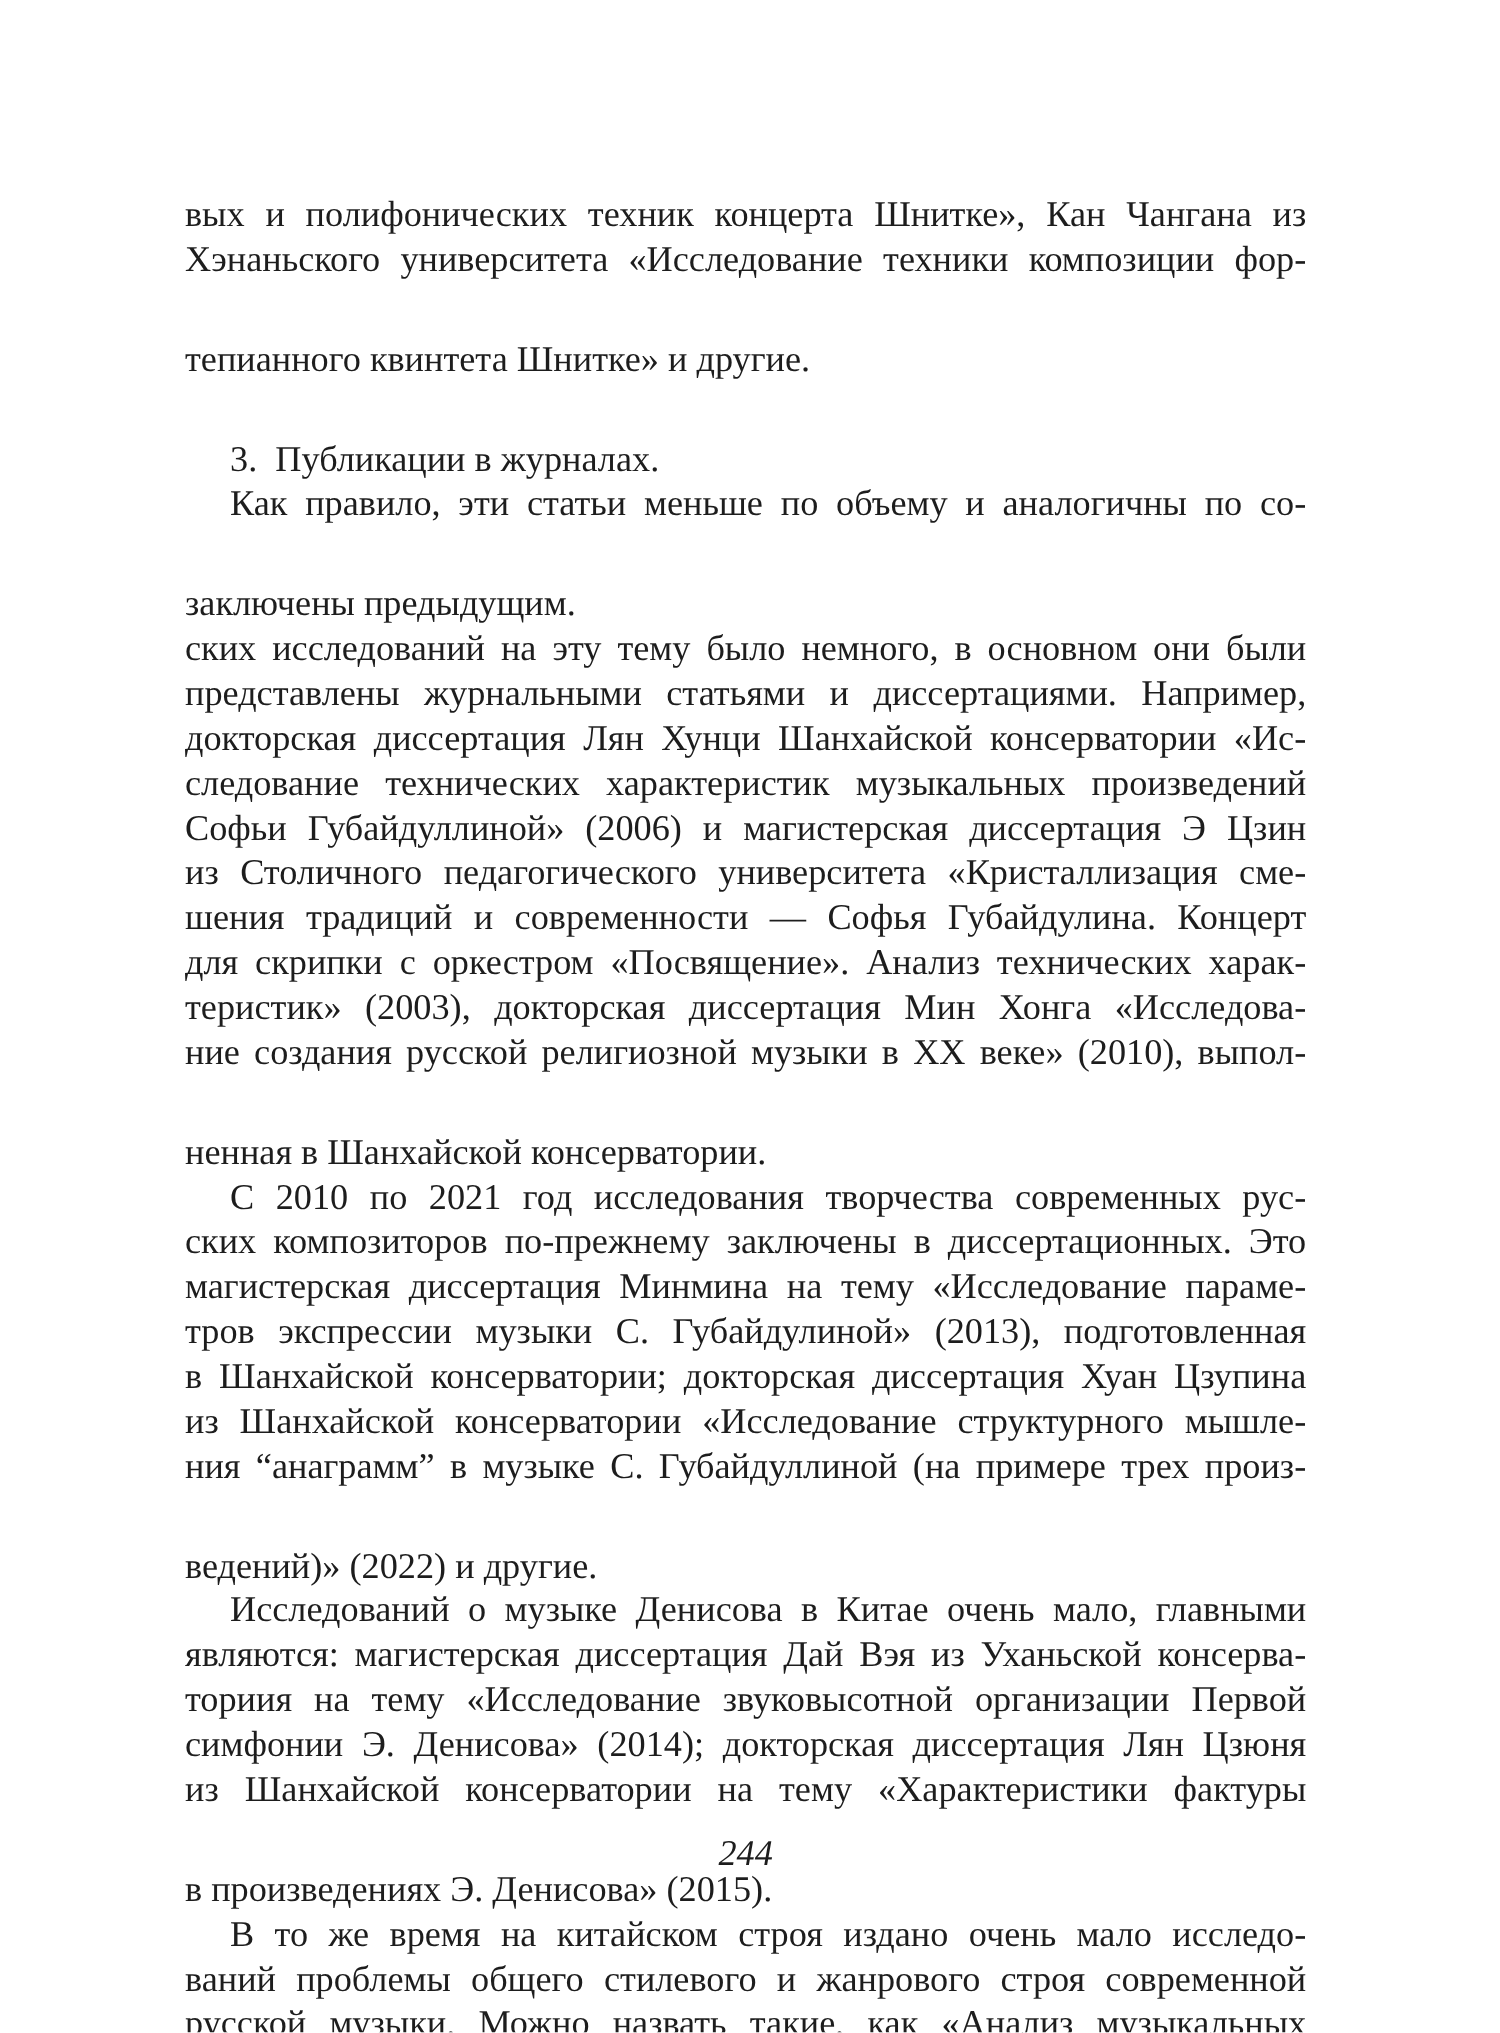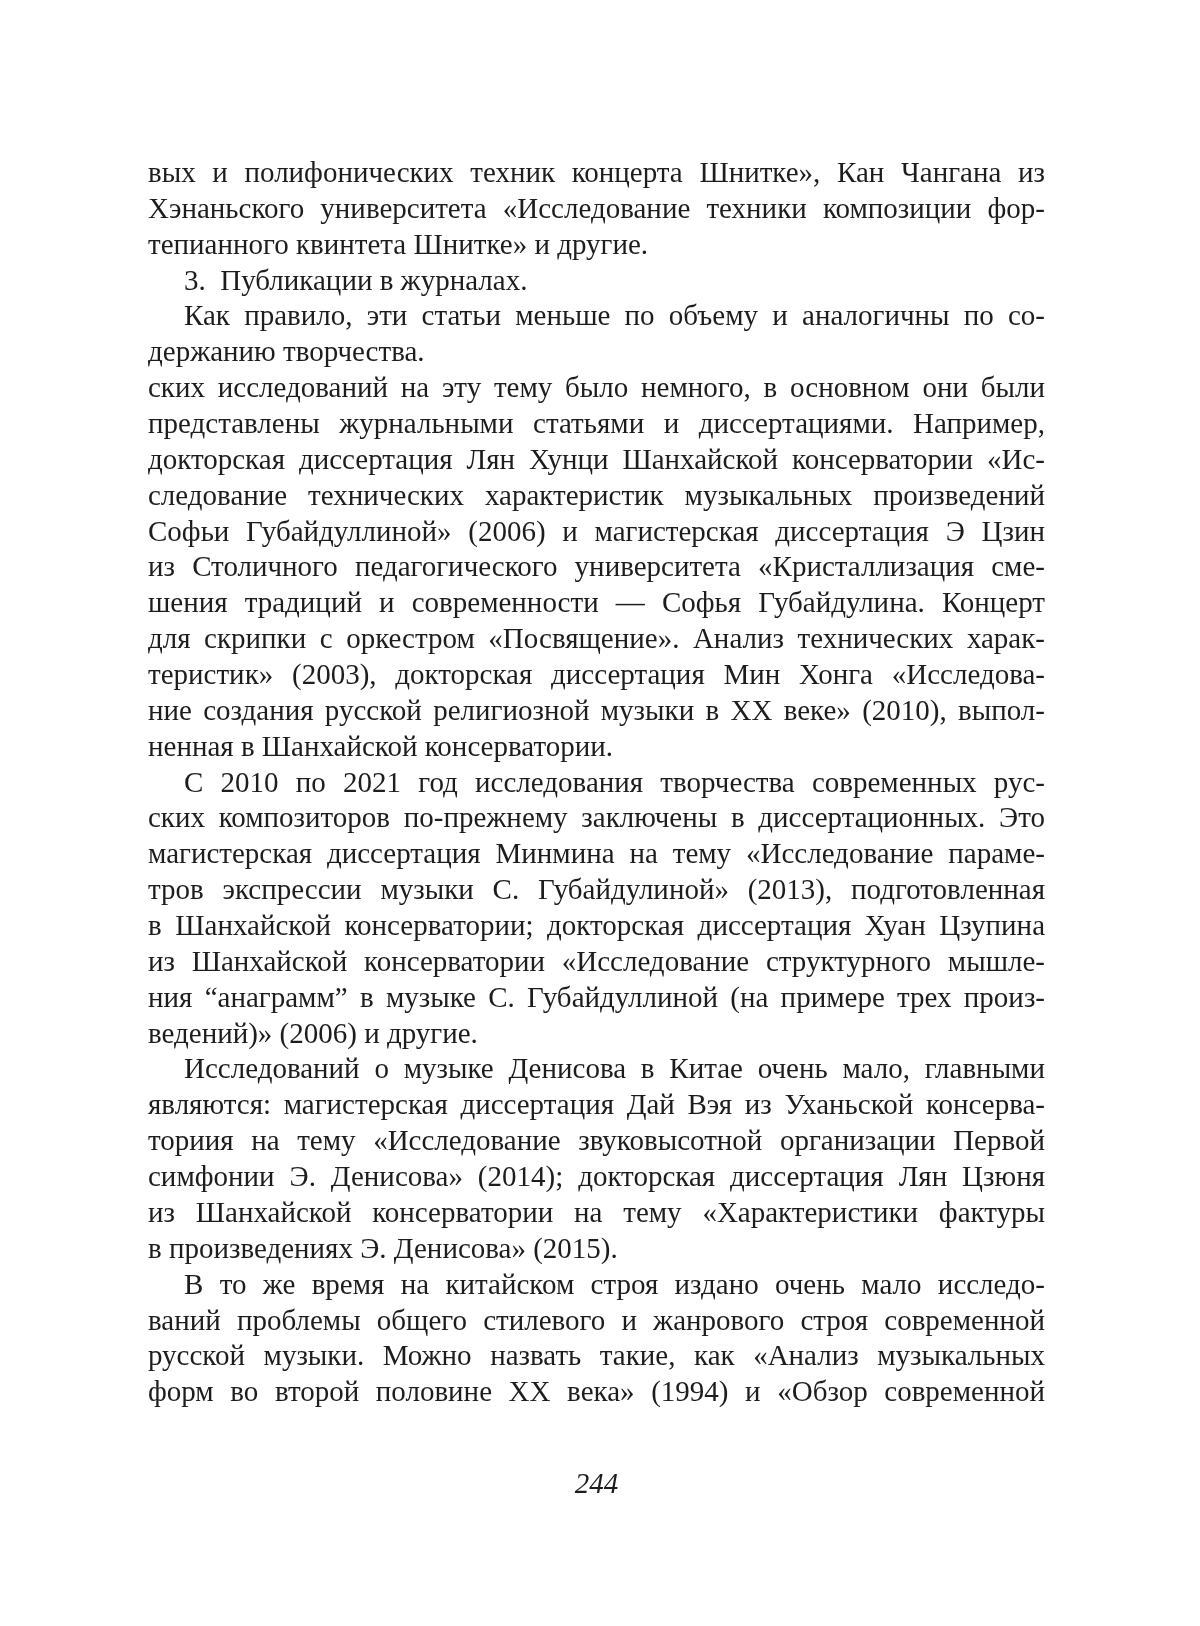--- a/index.html
+++ b/index.html
@@ -30,20 +30,21 @@
     text-align: justify;
     text-align-last: justify;
     text-justify: inter-word;
     white-space: normal;
   }
   .line.indent {
     text-indent: 36px;
   }
   .line.end {
     text-align-last: left;
+    margin-top: 44px;
   }
   .page-number {
     position: absolute;
     top: 1466px;
     left: 148px;
     width: 897px;
     font-size: 29px;
     line-height: 35.86px;
     text-align: center;
     font-style: italic;
@@ -52,40 +53,40 @@
 </head>
 <body>
 
 <main class="page">
   <div class="text-block">
       <div class="line">вых и полифонических техник концерта Шнитке», Кан Чангана из</div>
       <div class="line">Хэнаньского университета «Исследование техники композиции фор-</div>
       <div class="line end">тепианного квинтета Шнитке» и другие.</div>
       <div class="line indent end">3. Публикации в журналах.</div>
       <div class="line indent">Как правило, эти статьи меньше по объему и аналогичны по со-</div>
-      <div class="line end">держанию творчества.</div>
+      <div class="line end">заключены предыдущим.</div>
       <div class="line">ских исследований на эту тему было немного, в основном они были</div>
       <div class="line">представлены журнальными статьями и диссертациями. Например,</div>
       <div class="line">докторская диссертация Лян Хунци Шанхайской консерватории «Ис-</div>
       <div class="line">следование технических характеристик музыкальных произведений</div>
       <div class="line">Софьи Губайдуллиной» (2006) и магистерская диссертация Э Цзин</div>
       <div class="line">из Столичного педагогического университета «Кристаллизация сме-</div>
       <div class="line">шения традиций и современности — Софья Губайдулина. Концерт</div>
       <div class="line">для скрипки с оркестром «Посвящение». Анализ технических харак-</div>
       <div class="line">теристик» (2003), докторская диссертация Мин Хонга «Исследова-</div>
       <div class="line">ние создания русской религиозной музыки в XX веке» (2010), выпол-</div>
       <div class="line end">ненная в Шанхайской консерватории.</div>
       <div class="line indent">С 2010 по 2021 год исследования творчества современных рус-</div>
       <div class="line">ских композиторов по-прежнему заключены в диссертационных. Это</div>
       <div class="line">магистерская диссертация Минмина на тему «Исследование параме-</div>
       <div class="line">тров экспрессии музыки С. Губайдулиной» (2013), подготовленная</div>
       <div class="line">в Шанхайской консерватории; докторская диссертация Хуан Цзупина</div>
       <div class="line">из Шанхайской консерватории «Исследование структурного мышле-</div>
       <div class="line">ния “анаграмм” в музыке С. Губайдуллиной (на примере трех произ-</div>
-      <div class="line end">ведений)» (2006) и другие.</div>
+      <div class="line end">ведений)» (2022) и другие.</div>
       <div class="line indent">Исследований о музыке Денисова в Китае очень мало, главными</div>
       <div class="line">являются: магистерская диссертация Дай Вэя из Уханьской консерва-</div>
       <div class="line">ториия на тему «Исследование звуковысотной организации Первой</div>
       <div class="line">симфонии Э. Денисова» (2014); докторская диссертация Лян Цзюня</div>
       <div class="line">из Шанхайской консерватории на тему «Характеристики фактуры</div>
       <div class="line end">в произведениях Э. Денисова» (2015).</div>
       <div class="line indent">В то же время на китайском строя издано очень мало исследо-</div>
       <div class="line">ваний проблемы общего стилевого и жанрового строя современной</div>
       <div class="line">русской музыки. Можно назвать такие, как «Анализ музыкальных</div>
       <div class="line">форм во второй половине XX века» (1994) и «Обзор современной</div>

